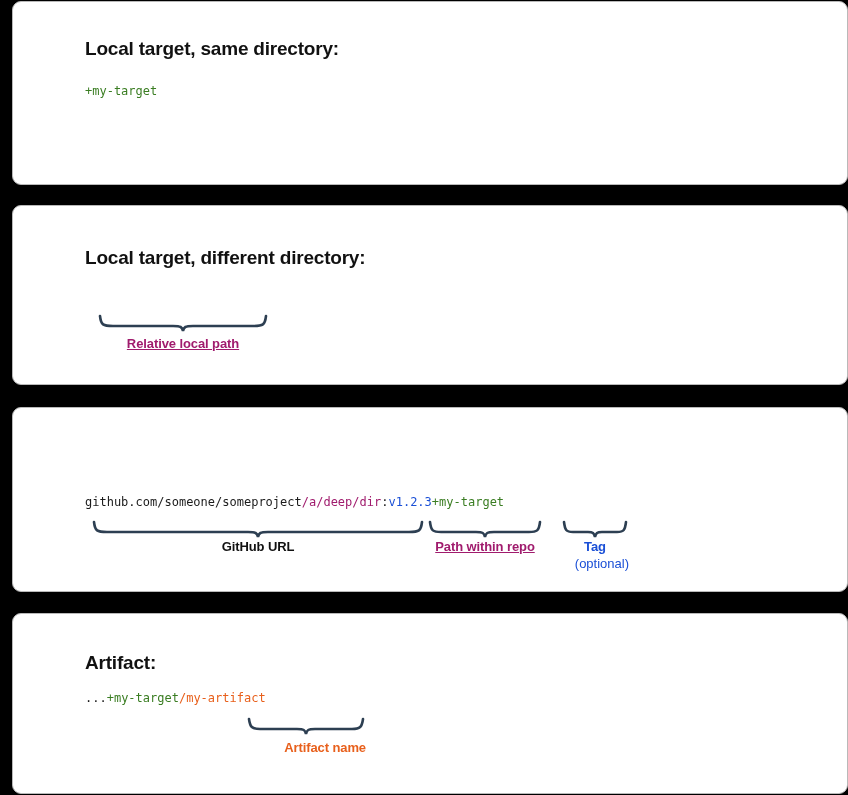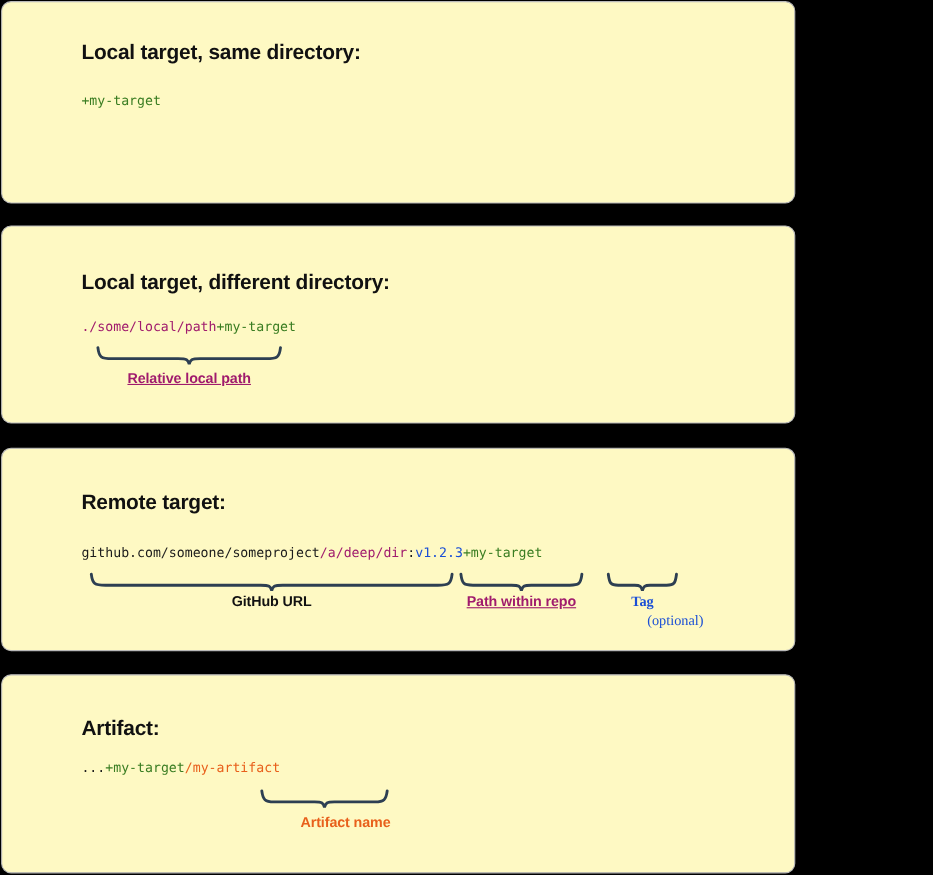--- a/index.html
+++ b/index.html
@@ -15,23 +15,23 @@
   }
   .deck {
     position: relative;
     width: 848px;
     height: 795px;
     background: #000000;
     overflow: hidden;
   }
   .card {
     position: absolute;
-    left: 1px;
-    width: 722px;
-    background: #fef9c3;
+    left: 12px;
+    width: 836px;
+    background: #ffffff;
     border: 1px solid #b9b9b9;
     border-radius: 9px;
     box-sizing: border-box;
     overflow: hidden;
   }
   .card-1 { top: 1px;   height: 184px; }
   .card-2 { top: 205px; height: 180px; }
   .card-3 { top: 407px; height: 185px; }
   .card-4 { top: 613px; height: 181px; }
 
@@ -76,54 +76,50 @@
   }
   .ann-sub {
     position: absolute;
     font-size: 13px;
     font-weight: normal;
     white-space: nowrap;
     text-align: center;
   }
   .ann-pink   { color: #a01b6d; text-decoration: underline; }
   .ann-dark   { color: #111111; }
-  .ann-blue   { color: #1a4fd6; font-family: Liberation Serif, serif; }
+  .ann-blue   { color: #1a4fd6; }
   .ann-orange { color: #e8601c; }
 </style>
 </head>
 <body>
 
 <div class="deck">
 
   <div class="card card-1">
     <div class="heading" style="top:36px;">Local target, same directory:</div>
 
     <div class="code-line" style="top:83px;">
       <span class="tok-green">+my-target</span>
     </div>
   </div>
 
   <div class="card card-2">
     <div class="heading" style="top:41px;">Local target, different directory:</div>
 
-    <div class="code-line" style="top:85px;">
-      <span class="tok-pink">./some/local/path</span><span class="tok-green">+my-target</span>
-    </div>
 
     <span class="brace" style="left:84px; top:108px;">
       <svg width="172" height="18" viewBox="0 0 172 18">
         <path d="M3,2 C4,11 6,12 16,12 L76,12 C84,12 85,13 86,17 C87,13 88,12 96,12 L156,12 C166,12 168,11 169,2" fill="none" stroke="#2d3f52" stroke-width="2.6" stroke-linecap="round"></path>
       </svg>
     </span>
 
     <span class="ann ann-pink" style="left:84px; top:130px; width:172px;">Relative local path</span>
   </div>
 
   <div class="card card-3">
-    <div class="heading" style="top:39px;">Remote target:</div>
 
     <div class="code-line" style="top:88px;">
       <span class="tok-dark">github.com/someone/someproject</span><span class="tok-pink">/a/deep/dir</span><span class="tok-dark">:</span><span class="tok-blue">v1.2.3</span><span class="tok-green">+my-target</span>
     </div>
 
     <span class="brace" style="left:78px; top:112px;">
       <svg width="334" height="18" viewBox="0 0 334 18">
         <path d="M3,2 C4,11 6,12 16,12 L157,12 C165,12 166,13 167,17 C168,13 169,12 177,12 L318,12 C328,12 330,11 331,2" fill="none" stroke="#2d3f52" stroke-width="2.6" stroke-linecap="round"></path>
       </svg>
     </span>
@@ -139,21 +135,21 @@
         <path d="M3,2 C4,10 5,12 12,12 L27,12 C32,12 33,13 34,17 C35,13 36,12 41,12 L56,12 C63,12 64,10 65,2" fill="none" stroke="#2d3f52" stroke-width="2.6" stroke-linecap="round"></path>
       </svg>
     </span>
 
     <span class="ann ann-dark" style="left:78px; top:131px; width:334px;">GitHub URL</span>
 
     <span class="ann ann-pink" style="left:404px; top:131px; width:136px;">Path within repo</span>
 
     <span class="ann ann-blue" style="left:548px; top:131px; width:68px;">Tag</span>
 
-    <span class="ann-sub ann-blue" style="left:548px; top:148px; width:68px; text-align:center;margin-left:30px;">(optional)</span>
+    <span class="ann-sub ann-blue" style="left:548px; top:148px; width:68px; text-align:right;">(optional)</span>
   </div>
 
   <div class="card card-4">
     <div class="heading" style="top:38px;">Artifact:</div>
 
     <div class="code-line" style="top:78px;text-align:right;">
       <span class="tok-dark">...</span><span class="tok-green">+my-target</span><span class="tok-orange">/my-artifact</span>
     </div>
 
     <span class="brace" style="left:233px; top:103px;">

